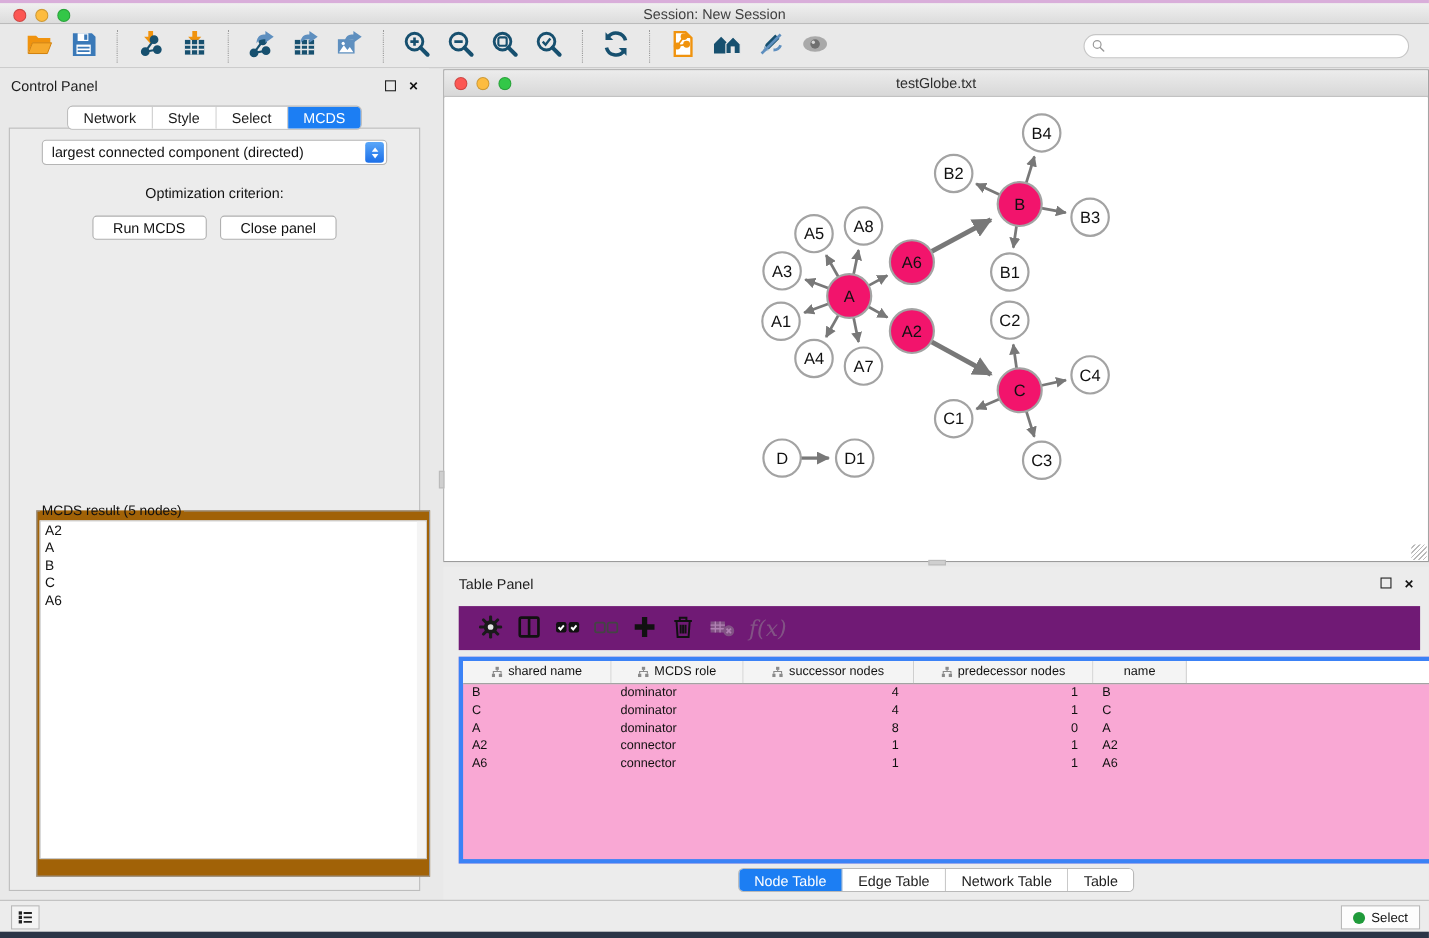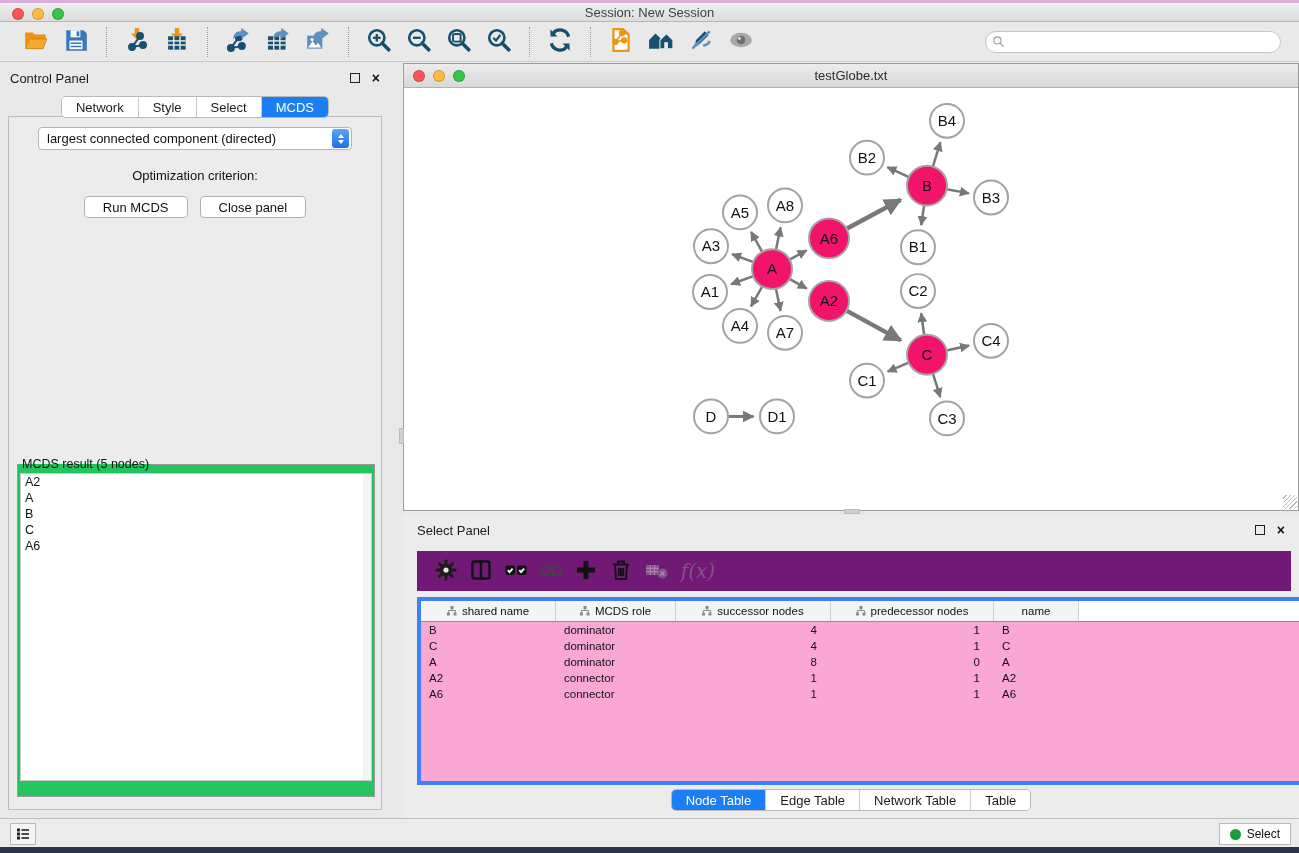--- a/index.html
+++ b/index.html
@@ -46,22 +46,22 @@
   #mcds-select { margin:10px auto 0 auto; width:314px; height:23px; background:#fff; border:1px solid #b5b5b5;
     border-radius:4px; display:flex; align-items:center; cursor:pointer; position:relative; }
   #mcds-select .val { flex:1; font-size:13px; color:#111; padding-left:8px; white-space:nowrap; overflow:hidden; }
   .stepper { width:17px; height:19px; margin-right:2px; border-radius:3px;
     background:linear-gradient(#5aa7f9,#1c6fe8); display:flex; flex-direction:column; align-items:center; justify-content:center; gap:2px; }
   .stepper .up { width:0; height:0; border-left:3.5px solid transparent; border-right:3.5px solid transparent; border-bottom:4px solid #fff; }
   .stepper .down { width:0; height:0; border-left:3.5px solid transparent; border-right:3.5px solid transparent; border-top:4px solid #fff; }
   #cp-buttons { display:flex; justify-content:center; gap:12px; margin-top:13px; }
   .cbtn { background:#fff; border:1px solid #b0b0b0; border-radius:4px; height:22px; padding:0 18px;
     font-size:13px; color:#111; cursor:pointer; font-family:"Liberation Sans", sans-serif; }
-  #result-fieldset { position:absolute; left:8px; top:340px; width:358px; height:340px;
-    border:1px solid #9a9a9a; background:#22c55e; }
+  #result-fieldset { position:absolute; left:24px; top:340px; width:358px; height:340px;
+    border:1px solid #9a9a9a; background:#a16207; }
   #result-fieldset legend { font-size:12.5px; color:#111; margin-left:2px; padding:0 2px; }
   #result-list { position:absolute; left:2px; right:2px; top:2px; bottom:2px; background:#fff;
     border:1px solid #c9c9c9; overflow:hidden; font-size:12.5px; color:#111; }
   #result-list .scroll-gutter { position:absolute; right:0; top:0; bottom:0; width:8px; background:#f4f4f4; }
   .result-item { padding:0 4px; line-height:16px; cursor:default; }
 
   
   #net-window { position:absolute; left:403px; top:63px; width:896px; height:448px; background:#fff;
     border:1px solid #9b9b9b; }
   #net-titlebar { height:24px; background:linear-gradient(#ececec,#d8d8d8); border-bottom:1px solid #b3b3b3;
@@ -469,21 +469,21 @@
         </g>
       </svg>
   </div>
   <div id="net-resize-grip"></div>
 </div>
 <div class="divider-handle-v"></div>
 <div class="divider-handle-h"></div>
 
 <div id="table-panel">
   <div class="panel-head">
-    <span>Select Panel</span>
+    <span>Table Panel</span>
     <span class="spacer"></span>
     <span class="win-float"></span>
     <span class="win-close">×</span>
   </div>
   <div id="table-toolbar">
       <button class="ttbtn">
         <span><svg viewBox="0 0 24 24">
             <g fill="#1a1a1a">
               <rect x="10.6" y="1.5" width="2.8" height="21" rx="1.2" transform="rotate(0 12 12)"></rect>
               <rect x="10.6" y="1.5" width="2.8" height="21" rx="1.2" transform="rotate(45 12 12)"></rect>

